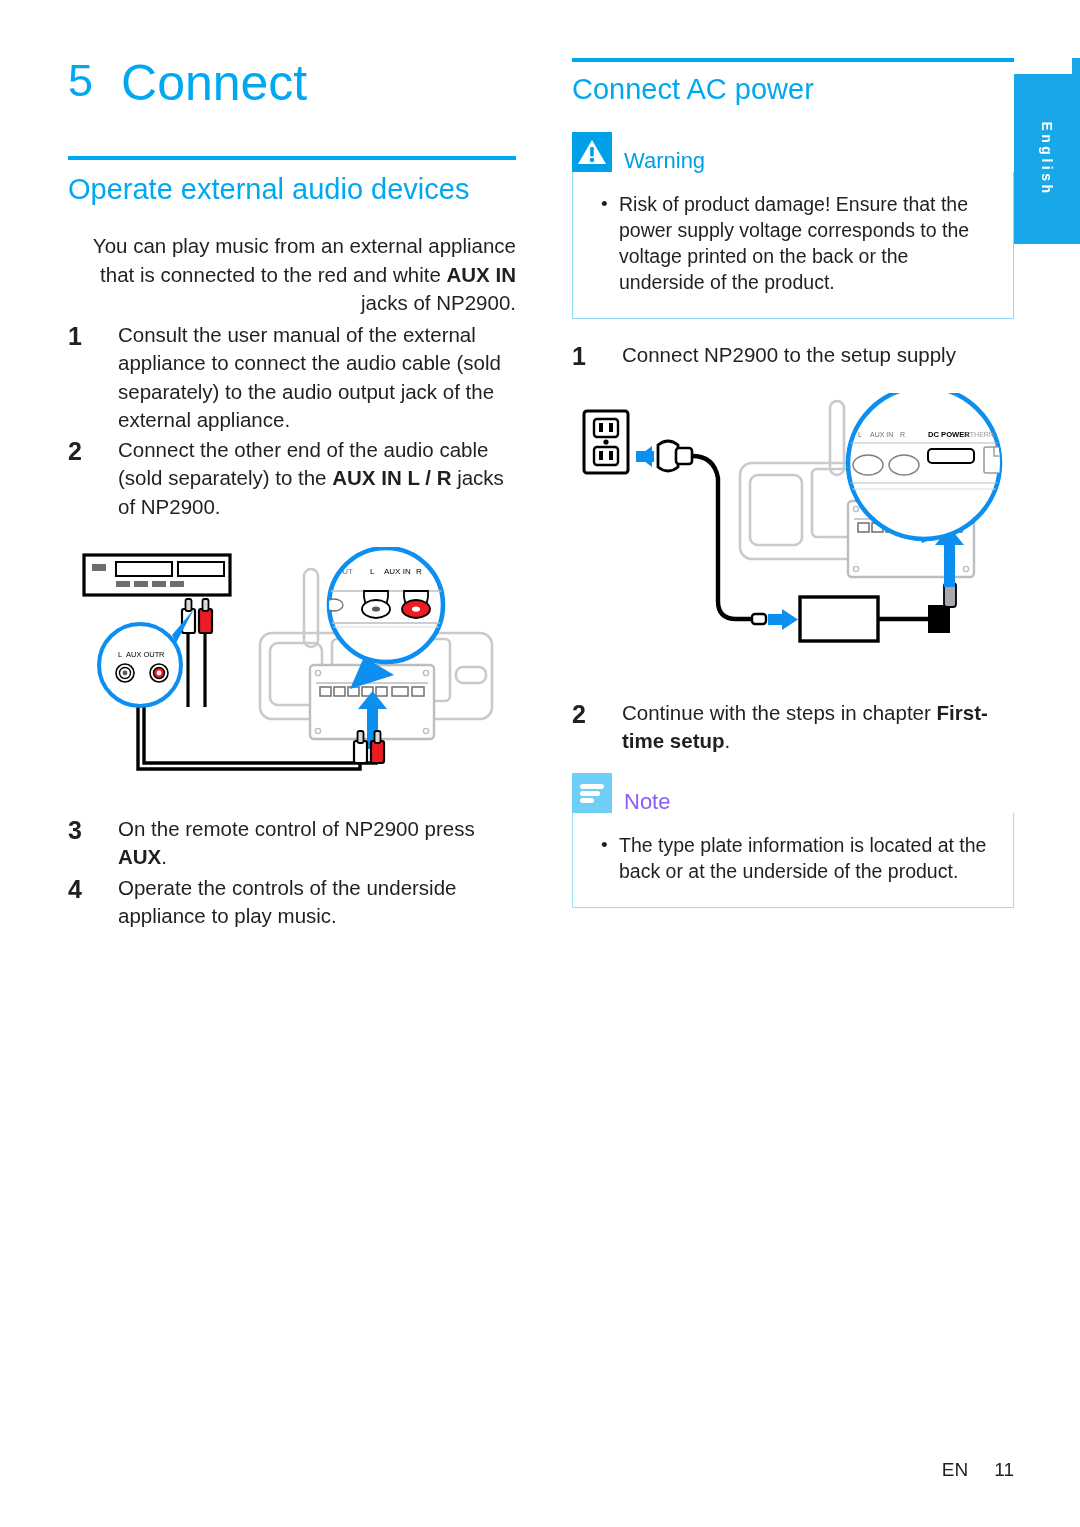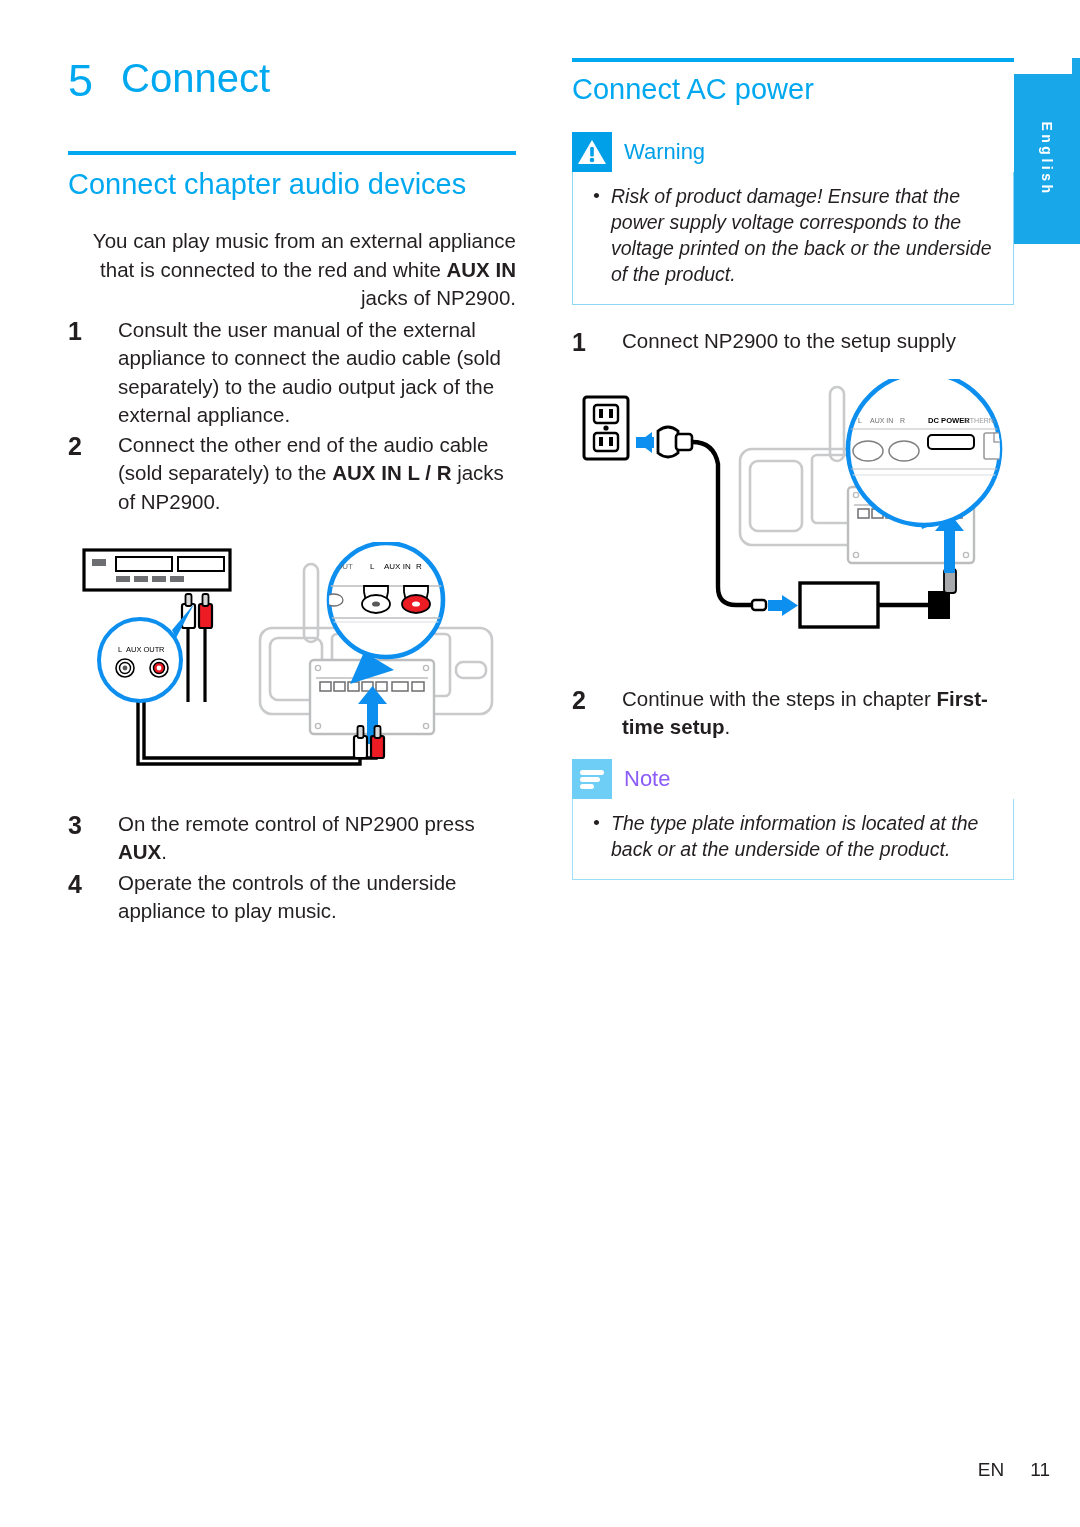--- a/index.html
+++ b/index.html
@@ -16,21 +16,21 @@
 
   
   .page { position:relative; width:1080px; height:1527px; }
 
   .col-left  { position:absolute; left:68px;  top:58px;  width:448px; }
   .col-right { position:absolute; left:572px; top:58px;  width:442px; }
 
   
   .chapter { display:flex; align-items:flex-start; gap:28px; margin:0 0 48px 0; }
   .chapter-num  { font-size:45px; font-weight:normal; color:#00a8f0; line-height:1; }
-  .chapter-name { font-size:40px; font-weight:normal; color:#00a8f0; line-height:1; }
+  .chapter-name { font-size:50px; font-weight:normal; color:#00a8f0; line-height:1; }
 
   
   .rule { height:4px; background:#00a8f0; width:100%; margin:0 0 12px 0; }
   .rule.right { margin-bottom:10px; }
   h2.section {
     font-size:29px; font-weight:normal; color:#00a8f0;
     margin:0 0 26px 0; line-height:1.18;
   }
 
   
@@ -44,37 +44,37 @@
     margin:0 0 2px 0;
   }
   .step-num {
     flex:0 0 50px; font-size:25px; font-weight:bold;
     line-height:1.16; color:#231f20; padding-top:1px;
   }
   .step-txt { flex:1; font-size:20.5px; line-height:1.38; color:#231f20; }
 
   
   .callout { margin:0 0 16px 0; width:100%; }
-  .callout-head { display:flex; align-items:center; gap:12px; height:40px; }
+  .callout-head { display:flex; align-items:flex-end; gap:12px; height:40px; }
   .callout-icon {
     width:40px; height:40px; flex:0 0 40px;
     display:flex; align-items:center; justify-content:center;
   }
   .callout-icon.warning { background:#00a0e9; }
   .callout-icon.note    { background:#6ecef5; }
   .callout-title { font-size:22px; line-height:1; }
   .callout-title.warning { color:#00a0e9; }
   .callout-title.note    { color:#8b5cf6; }
   .callout-body {
     border:1px solid #8fd8f5; border-top:none;
     padding:12px 16px 14px 16px;
     background:#fff;
   }
   .callout-body.note { border-color:#9ddff7; }
-  ul.bullets { list-style:none; margin:0; padding:0;font-style:italic; }
+  ul.bullets { list-style:none; margin:8px; padding:0; }
   ul.bullets > li {
     position:relative; padding-left:22px;
     font-size:19.5px; line-height:1.33; color:#231f20;
     margin:0 0 2px 0;
   }
   ul.bullets > li::before {
     content:"•"; position:absolute; left:4px; top:-1px; font-size:19px;
   }
 
   
@@ -87,21 +87,21 @@
     transform:translate(-50%,-50%) rotate(90deg);
     transform-origin:center center;
     white-space:nowrap;
     color:#ffffff; font-size:14px; letter-spacing:3.5px; font-weight:bold;
   }
   .lang-tab-cap { position:absolute; right:0; top:58px; width:8px; height:16px; background:#18a7e8; }
 
   
   .footer {
     position:absolute; left:0; right:0; bottom:46px;
-    text-align:right; padding-right:30px;
+    text-align:right; padding-right:66px;
     font-size:19px; color:#231f20;
   }
   .footer .en   { margin-right:26px; }
 
   
   .figure { position:relative; }
   .figure svg { display:block; }
 </style>
 </head>
 <body>
@@ -114,21 +114,21 @@
   </div>
 
   <div class="col-left">
 
     <div class="chapter">
       <span class="chapter-num">5</span>
       <span class="chapter-name">Connect</span>
     </div>
 
     <div class="rule"></div>
-    <h2 class="section">Connect chapter audio devices</h2>
+    <h2 class="section">Operate external audio devices</h2>
 
     <p class="body"><span>You can play music from an external appliance that is connected to the red and white </span><b>AUX IN</b><span> jacks of NP2900.</span></p>
 
     <ol class="steps">
       <li>
         <span class="step-num">1</span>
         <span class="step-txt">Consult the user manual of the external appliance to connect the audio cable (sold separately) to the audio output jack of the external appliance.</span>
       </li>
       <li>
         <span class="step-num">2</span>

